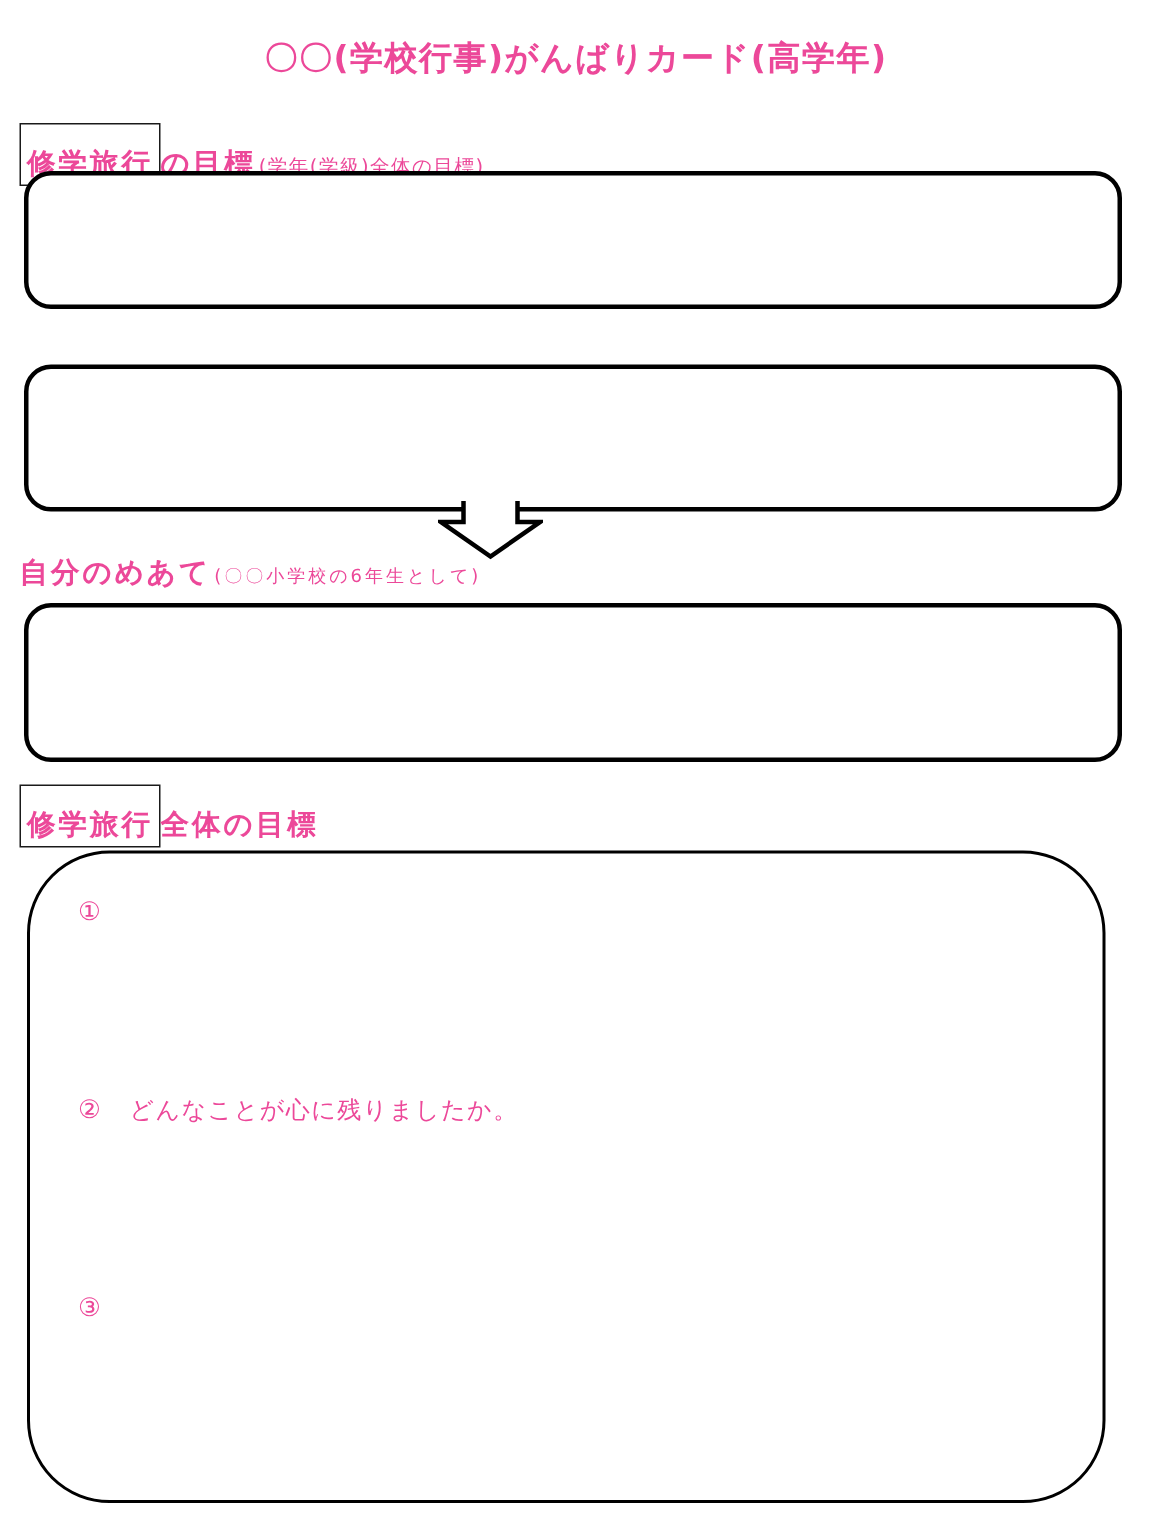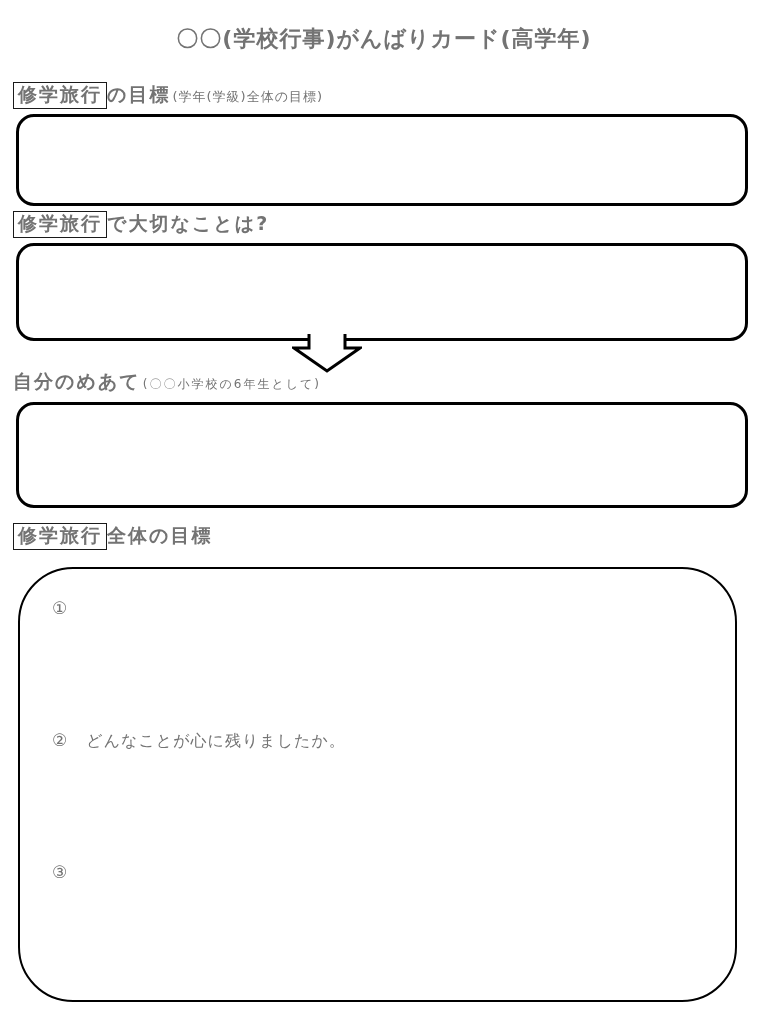--- a/index.html
+++ b/index.html
@@ -1,39 +1,39 @@
 <!DOCTYPE html>
 <html><head>
 <meta charset="utf-8">
 <style>
   html,body{margin:0;padding:0;background:#ffffff;}
   .page{
     position:relative;
     width:760px;height:1024px;
     background:#ffffff;
     font-family:"DejaVu Sans",sans-serif;
-    color:#737373;
+    color:#ec4899;
     overflow:hidden;
   }
   .title{
     position:absolute;top:24px;left:0;width:768px;
     text-align:center;
     font-size:22px;font-weight:bold;
     letter-spacing:1px;
   }
   .label{
     position:absolute;left:13px;
     font-size:19px;font-weight:bold;
     letter-spacing:2px;
     white-space:nowrap;
   }
   .boxed{
     display:inline-block;
     border:1.5px solid #1a1a1a;
-    padding:1px 4px 2px 4px;
+    padding:16px 4px 2px 4px;
     line-height:1.15;
     font-family:Liberation Serif, serif;
   }
   .label-note{
     font-size:13px;
     font-weight:normal;
     letter-spacing:1px;
     margin-left:2px;
   }
   .label-note.big{font-size:12px;letter-spacing:2px;}
@@ -72,23 +72,20 @@
 
 <div class="page">
 
   <div class="title">〇〇(学校行事)がんばりカード(高学年)</div>
 
   <div class="label" style="top:82px">
     <span class="boxed">修学旅行</span><span>の目標</span><span class="label-note">(学年(学級)全体の目標)</span>
   </div>
   <div class="answer-box" style="top:114px;height:92px"></div>
 
-  <div class="label" style="top:211px">
-    <span class="boxed">修学旅行</span><span>で大切なことは?</span>
-  </div>
   <div class="answer-box" style="top:243px;height:98px"></div>
 
   <svg class="arrow" width="70" height="40" viewBox="0 0 70 40">
     <path d="M17 0 L17 14 L2 14 L35 37 L68 14 L53 14 L53 0" fill="#ffffff" stroke="#000000" stroke-width="3" stroke-linejoin="miter"></path>
   </svg>
 
   <div class="label" style="top:369px">
     <span>自分のめあて</span><span class="label-note big">(〇〇小学校の6年生として)</span>
   </div>
   <div class="answer-box" style="top:402px;height:106px"></div>

